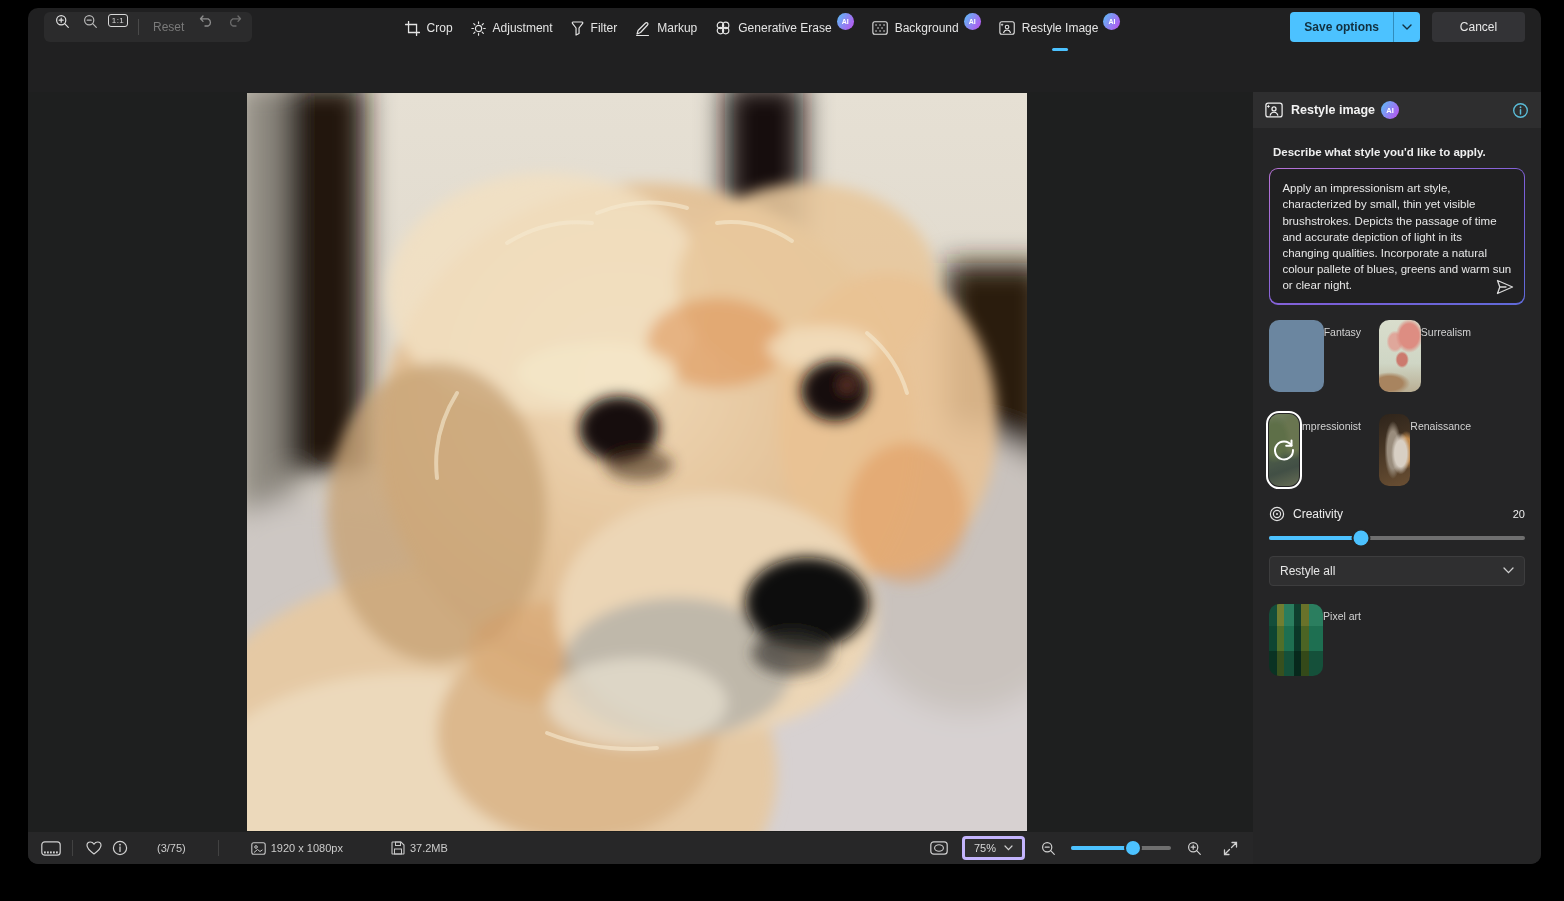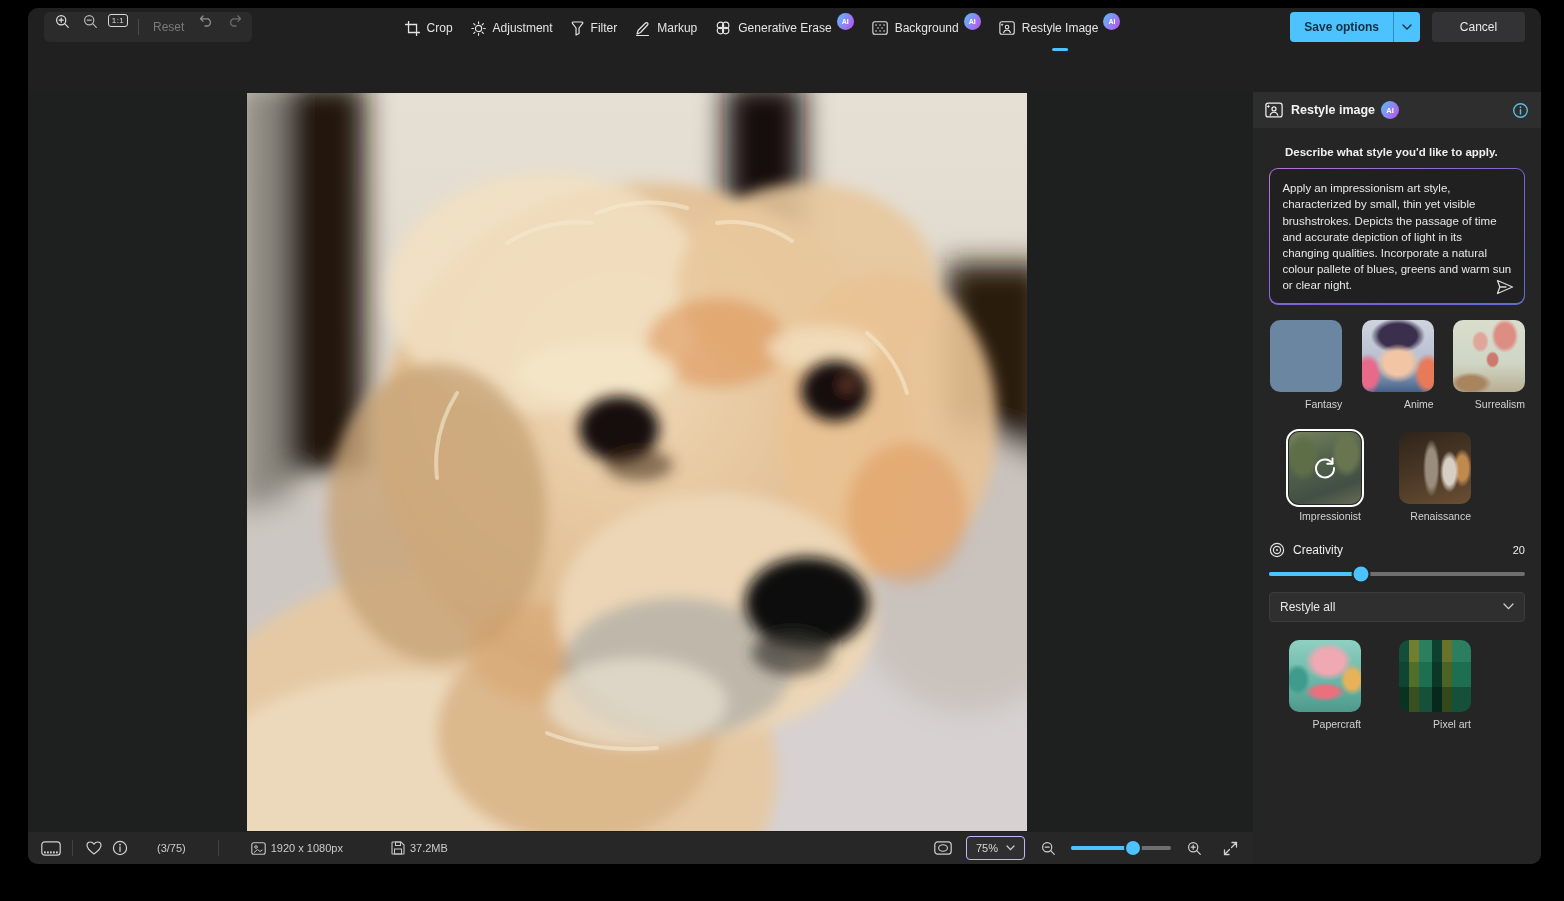--- a/index.html
+++ b/index.html
@@ -68,50 +68,50 @@
   
   .statusbar {
     position:absolute; left:0; right:0; bottom:0; height:32px; background:#272728;
     display:flex; align-items:center; font-size:11px; color:#cccccc; padding:0 10px;
   }
   .sb-icon-btn { width:26px; height:24px; display:flex; align-items:center; justify-content:center; border-radius:4px; }
   .sb-divider { width:1px; height:16px; background:#424242; margin:0 8px; }
   .sb-item { display:flex; align-items:center; gap:5px; margin:0 24px; white-space:nowrap; }
   .sb-right { margin-left:auto; display:flex; align-items:center; gap:10px; }
   .zoom-box {
-    display:flex; align-items:center; gap:8px; background:#2f2f30; border:1px solid #c4b5fd;
+    display:flex; align-items:center; gap:8px; background:#2f2f30; border:3px solid #c4b5fd;
     border-radius:4px; height:24px; padding:0 9px; font-size:11px; color:#d8d8d8;
   }
   .hslider { position:relative; width:100px; height:4px; background:#6f6f6f; border-radius:2px; }
   .hslider .fill { position:absolute; left:0; top:0; height:4px; background:#4CC2FF; border-radius:2px; }
   .hslider .thumb {
     position:absolute; top:50%; width:14px; height:14px; border-radius:50%; background:#4CC2FF;
     transform:translate(-50%,-50%); box-shadow:0 0 0 2px #272728;
   }
   
   .panel { width:288px; background:#252526; display:flex; flex-direction:column; }
   .panel-header {
     height:36px; background:#2e2e2f; display:flex; align-items:center; padding:0 12px; gap:8px; flex:none;
   }
   .panel-title { font-size:12.5px; font-weight:bold; color:#f2f2f2; }
   .panel-header .ai-badge { transform:none; width:18px; height:18px; font-size:7.5px; }
   .panel-body { flex:1; padding:12px 16px; overflow:hidden; }
-  .prompt-label { font-size:11.5px; font-weight:bold; color:#efefef; margin:6px 16px 10px; }
+  .prompt-label { font-size:11.5px; font-weight:bold; color:#efefef; margin:6px 4px 10px; }
   .prompt-border {
     background:linear-gradient(150deg,#b873d6,#7a5fd8 60%,#5f6ad8); border-radius:9px; padding:1.4px; position:relative;
   }
   .prompt-inner { background:#202021; border-radius:8px; position:relative; }
   textarea.prompt-input {
     width:100%; height:130px; background:transparent; border:none; outline:none; resize:none;
     color:#e8e8e8; font-family:"Liberation Sans", sans-serif; font-size:11.5px; line-height:1.4;
     padding:11px 12px 26px;
   }
   .send-icon { position:absolute; right:10px; bottom:8px; }
   .style-row { display:flex; gap:18px; margin-top:15px; }
-  .style-cell { width:92px; display:flex; flex-direction:column; align-items:flex-end; }
+  .style-cell { width:92px; display:flex; flex-direction:row; align-items:flex-start; }
   .thumb { position:relative; width:72px; height:72px; border-radius:10px; overflow:hidden; }
   .style-label { margin-top:6px; font-size:10.5px; color:#d2d2d2; text-align:center; white-space:nowrap; }
   .thumb.selected { outline:2.5px solid #fff; outline-offset:1.5px; }
   .thumb .overlay {
     position:absolute; inset:0; background:rgba(20,20,20,.3); display:flex; align-items:center; justify-content:center;
   }
   
   .art-fantasy { background:
     radial-gradient(26px 22px at 50% 58%, #d9a955 0 30%, transparent 70%),
     radial-gradient(40px 20px at 50% 40%, #8c9aa8 0 40%, transparent 75%),
@@ -483,24 +483,20 @@
             </span>
           </div>
         </div>
 
         <div class="style-row">
           <div class="style-cell">
             <div class="thumb art-fantasy"></div>
             <div class="style-label">Fantasy</div>
           </div>
           <div class="style-cell">
-            <div class="thumb art-anime"></div>
-            <div class="style-label">Anime</div>
-          </div>
-          <div class="style-cell">
             <div class="thumb art-surrealism"></div>
             <div class="style-label">Surrealism</div>
           </div>
         </div>
 
         <div class="style-row" style="margin-top:22px">
           <div class="style-cell">
             <div class="thumb art-impressionist selected">
               <div class="overlay">
                 <svg width="26" height="26" viewBox="0 0 26 26">
@@ -535,24 +531,20 @@
           <span>Restyle all</span>
           <span class="chev">
             <svg width="11" height="7" viewBox="0 0 11 7">
               <path d="M1 1 L5.5 5.6 L10 1" stroke="#d0d0d0" stroke-width="1.3" fill="none" stroke-linecap="round"></path>
             </svg>
           </span>
         </div>
 
         <div class="style-row" style="margin-top:18px">
           <div class="style-cell">
-            <div class="thumb art-papercraft"></div>
-            <div class="style-label">Papercraft</div>
-          </div>
-          <div class="style-cell">
             <div class="thumb art-pixelart"></div>
             <div class="style-label">Pixel art</div>
           </div>
         </div>
       </div>
     </div>
   </div>
 </div>
 
 </body></html>

